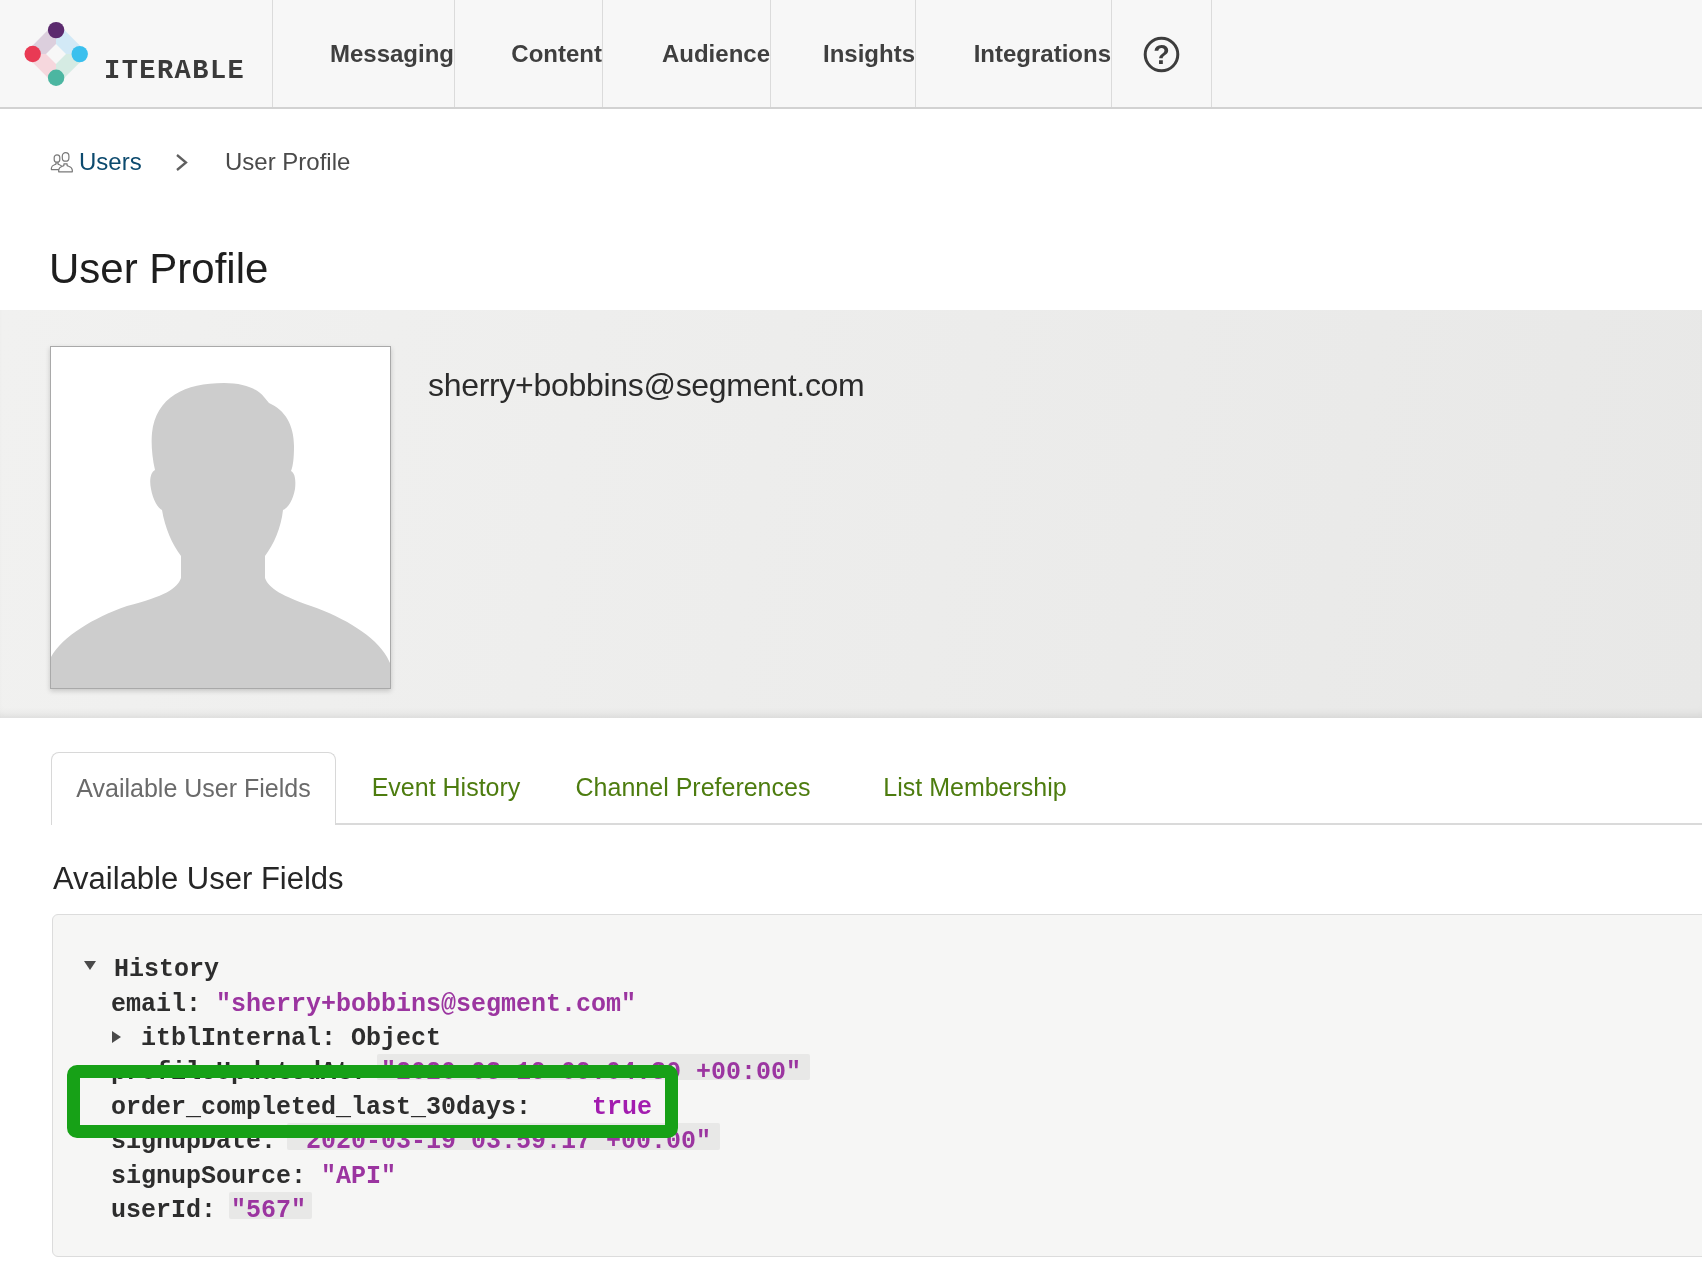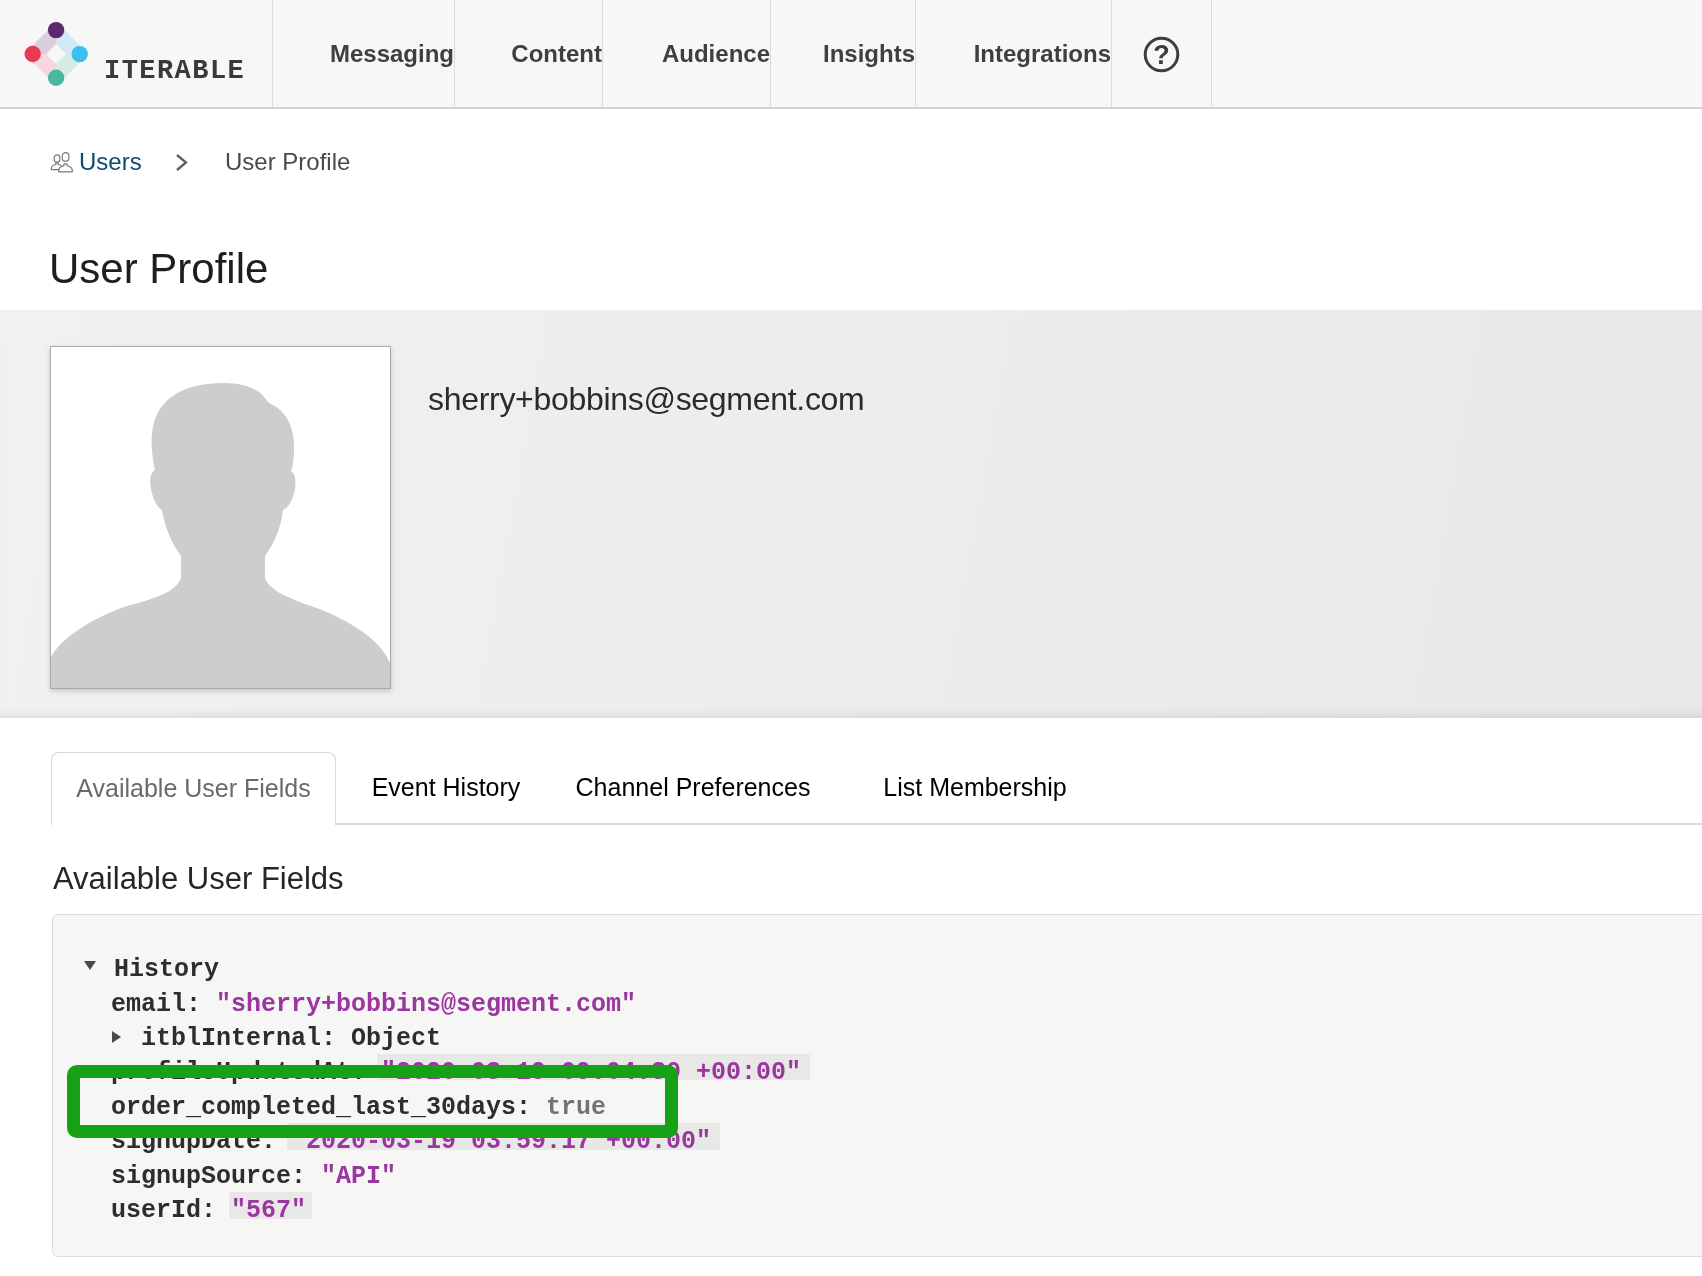--- a/index.html
+++ b/index.html
@@ -23,42 +23,42 @@
 
   
   .h1 { position:absolute; left:49px; top:245px; font-size:42px; font-weight:400; color:#1e1e1e; }
 
   
   .band { position:absolute; left:0; top:310px; width:1702px; height:408px;
           background:linear-gradient(100deg,#f1f1f0 0%,#e8e8e7 100%);
           box-shadow:inset 0 -8px 10px -6px rgba(0,0,0,0.10); }
   .avatar { position:absolute; left:50px; top:346px; width:341px; height:343px;
             background:#fff; border:1px solid #a9a9a9; box-shadow:0 2px 5px rgba(0,0,0,0.18); }
-  .email { position:absolute; left:428px; top:381px; font-size:32px; letter-spacing:-0.3px; color:#2b2b2b; }
+  .email { position:absolute; left:428px; top:367px; font-size:32px; letter-spacing:-0.3px; color:#2b2b2b; }
 
   
   .tabline { position:absolute; left:336px; top:823px; width:1366px; height:2px; background:#dadada; }
   .activetab { position:absolute; left:51px; top:752px; width:285px; height:73px;
                background:#fff; border:1px solid #d8d8d8; border-bottom:none;
                border-radius:8px 8px 0 0; text-align:center; line-height:70px;
                font-size:25px; color:#6a6a6a; }
   .tab { position:absolute; top:750px; height:75px; line-height:75px; text-align:center;
-         font-size:25px; color:#000000; white-space:nowrap; }
+         font-size:25px; color:#4d7c0f; white-space:nowrap; }
 
   
   .h2 { position:absolute; left:53px; top:861px; font-size:31px; font-weight:400; color:#262626; }
 
   
   .codebox { position:absolute; left:52px; top:914px; width:1660px; height:343px;
              background:#f6f6f5; border:1px solid #dcdcdc; border-radius:6px; }
   .cl { position:absolute; font-family:"Liberation Mono", monospace; font-weight:bold;
         font-size:25px; line-height:30px; color:#2d2d2d; white-space:pre; }
   .pv { color:#9b35a0; font-weight:bold; }
   .hlrect { position:absolute; background:#e8e8e7; border-radius:2px; }
-  .red { color:#737373; }
+  .red { color:#a21caf;margin-left:46px; }
   .tri-d { position:absolute; width:0; height:0; border-left:6px solid transparent;
            border-right:6px solid transparent; border-top:9px solid #4a4a4a; }
   .tri-r { position:absolute; width:0; height:0; border-top:6px solid transparent;
            border-bottom:6px solid transparent; border-left:9px solid #4a4a4a; }
   .greenbox { position:absolute; left:67px; top:1065px; width:611px; height:73px;
               border:13px solid #17a117; border-radius:10px; }
 </style>
 </head>
 <body>
 

